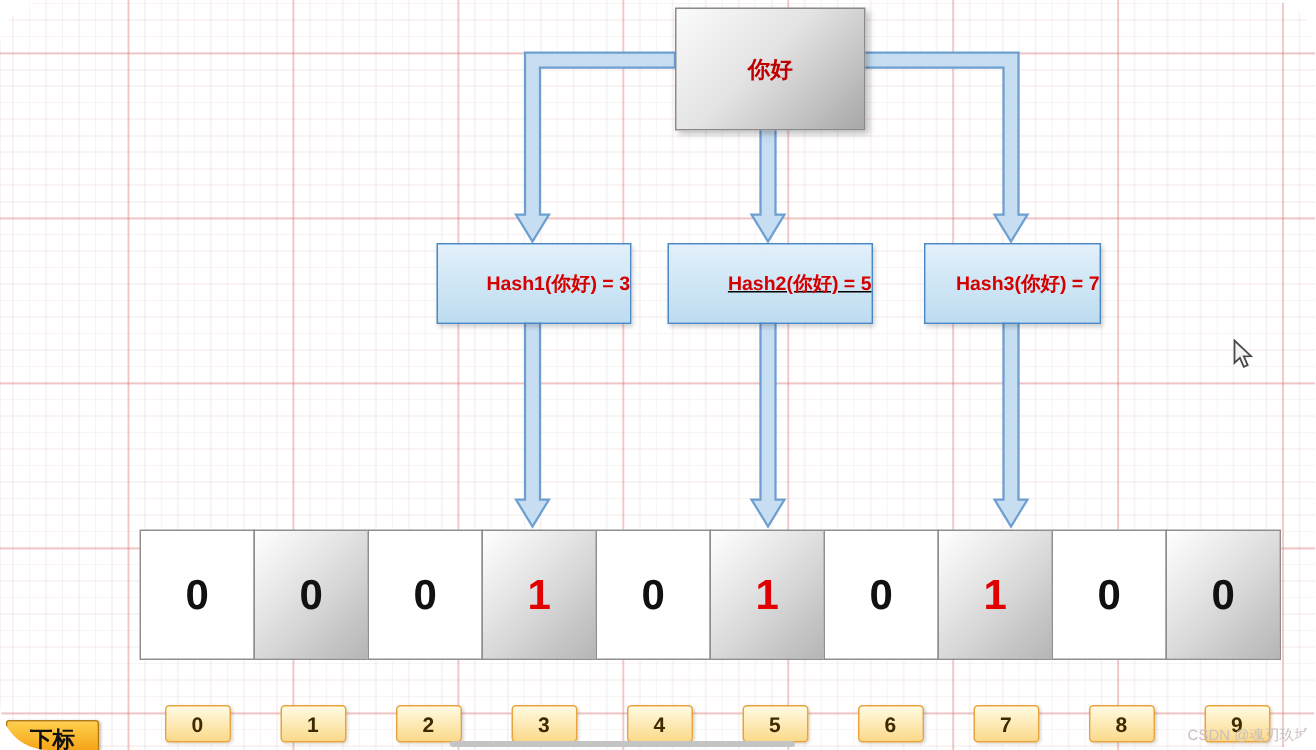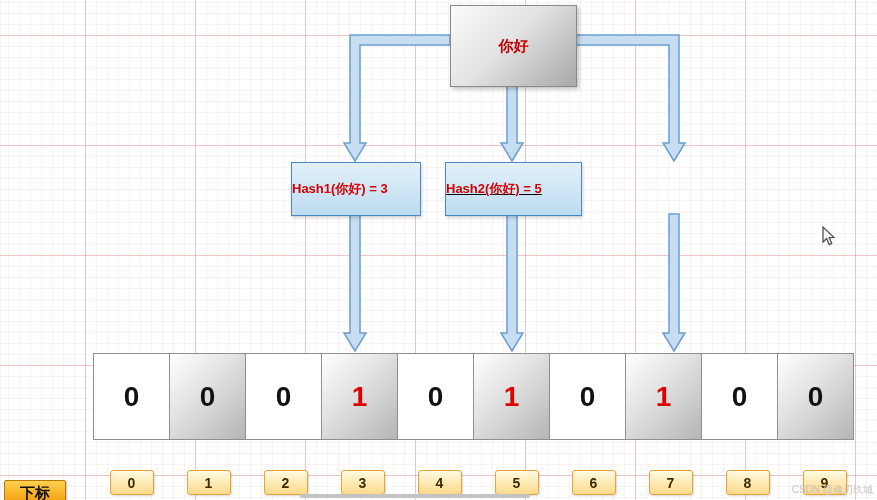--- a/index.html
+++ b/index.html
@@ -6,37 +6,38 @@
   body{font-family:"Liberation Sans",sans-serif;}
   .stage{
     position:relative;width:877px;height:500px;overflow:hidden;
     background-color:#ffffff;
     background-image:
       repeating-linear-gradient(to right, rgba(219,112,112,0.35) 0 1px, transparent 1px 110px),
       repeating-linear-gradient(to bottom, rgba(219,112,112,0.35) 0 1px, transparent 1px 110px),
       repeating-linear-gradient(to right, rgba(200,140,140,0.10) 0 1px, transparent 1px 11px),
       repeating-linear-gradient(to bottom, rgba(200,140,140,0.10) 0 1px, transparent 1px 11px);
     background-position:85px 0, 0 35px, 8px 0, 0 2px;
+    border-radius:32px;
   }
   svg.arrows{position:absolute;left:0;top:0;pointer-events:none;}
   .arrow{fill:#c7ddf2;stroke:#6d9fd0;stroke-width:1.5;}
 
   .input-node{
     position:absolute;left:450px;top:5px;width:125px;height:80px;
     background:linear-gradient(135deg,#fbfbfb 0%,#e3e3e3 45%,#a8a8a8 100%);
     border:1px solid #8a8a8a;box-shadow:2px 2px 4px rgba(0,0,0,0.25);
     display:flex;align-items:center;justify-content:center;
   }
   .input-node span{color:#c00000;font-weight:bold;font-size:15px;}
 
   .hash-node{
     position:absolute;top:162px;height:52px;
     background:linear-gradient(to bottom,#e2f0fa 0%,#bddcf0 100%);
     border:1px solid #4a89c8;box-shadow:1px 2px 3px rgba(0,0,0,0.18);
-    display:flex;align-items:center;justify-content:flex-start;
+    display:flex;align-items:center;justify-content:flex-end;
   }
   .hash-node span{color:#d40000;font-weight:bold;font-size:13px;white-space:nowrap;}
   .hash1{left:291px;width:128px;}
   .hash2{left:445px;width:135px;text-decoration:underline;}
   .hash3{left:616px;width:116px;}
 
   .bit-array{position:absolute;left:93px;top:353px;width:770px;height:87px;display:flex;}
   .cell{
     width:77px;height:87px;box-sizing:border-box;border:1px solid #8f8f8f;margin-left:-1px;
     background:#ffffff;display:flex;align-items:center;justify-content:center;
@@ -88,20 +89,23 @@
 
   <div class="input-node">
     <span>你好</span>
   </div>
 
   <div class="hash-node hash1">
     <span>Hash1(你好) = 3</span>
   </div>
   <div class="hash-node hash2">
     <span>Hash2(你好) = 5</span>
+  </div>
+  <div class="hash-node hash3">
+    <span>Hash3(你好) = 7</span>
   </div>
 
   <div class="bit-array">
     <div class="cell">
         <span class="cell-value">0</span>
       </div>
     <div class="cell">
         <span class="cell-value">0</span>
       </div>
     <div class="cell">

